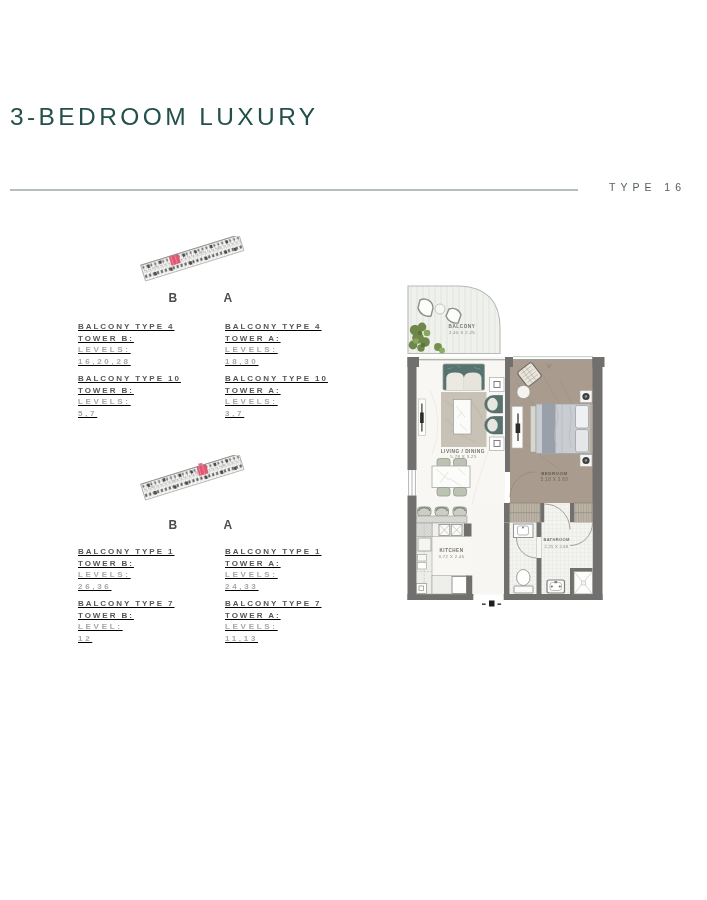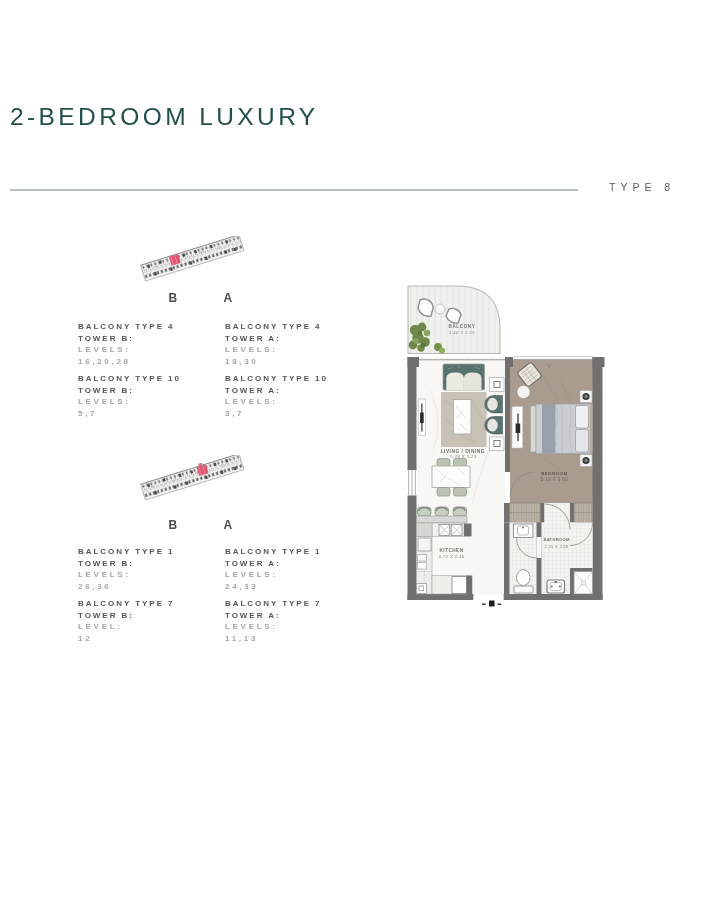--- a/index.html
+++ b/index.html
@@ -3,32 +3,32 @@
 <meta charset="utf-8">
 <style>
   html,body{margin:0;padding:0;}
   body{width:707px;height:900px;position:relative;background:#ffffff;
        font-family:"Liberation Sans",sans-serif;overflow:hidden;}
   .abs{position:absolute;}
   .h1{left:10px;top:102.5px;font-size:24.5px;letter-spacing:3.4px;color:#23504b;font-weight:400;}
   .rule{left:10px;top:188.5px;width:568px;height:2px;background:#b5c0bd;}
   .type{left:609px;top:181px;font-size:10.5px;letter-spacing:5px;color:#54605c;}
   .lbl{font-size:12px;font-weight:bold;color:#4b4d4f;letter-spacing:1px;}
-  .blk{font-size:8px;line-height:11.6px;letter-spacing:1.95px;white-space:nowrap;}
+  .blk{font-size:8px;line-height:11.6px;letter-spacing:1.95px;white-space:nowrap;text-decoration:underline;}
   .blk b{color:#535558;font-weight:bold;}
   .blk span{color:#a5a6a8;font-weight:bold;letter-spacing:2.7px;margin-top:36px;}
 </style>
 </head>
 <body>
 
-<div class="abs h1">2-BEDROOM LUXURY</div>
+<div class="abs h1">3-BEDROOM LUXURY</div>
 
 <div class="abs rule"></div>
 
-<div class="abs type">TYPE 8</div>
+<div class="abs type">TYPE 16</div>
 
 <svg class="abs" style="left:135px;top:236px" width="130" height="60" viewBox="0 0 130 60">
 <defs>
 <pattern id="kpc" width="4.125" height="16.5" patternUnits="userSpaceOnUse" y="-16.5">
   <rect width="4.125" height="16.5" fill="#f8f8f6"></rect>
   <line x1="0" y1="0" x2="0" y2="16.5" stroke="#989898" stroke-width="0.4"></line>
   <line x1="0" y1="8.2" x2="4.125" y2="8.2" stroke="#b3b3b3" stroke-width="0.35"></line>
   <rect x="1.1" y="10.8" width="1.9" height="3" fill="#575757"></rect>
   <rect x="1.2" y="1.4" width="1.7" height="2.6" fill="#6c6c6c"></rect>
   <rect x="3.1" y="5.9" width="0.9" height="1.6" fill="#9a9a9a"></rect>

